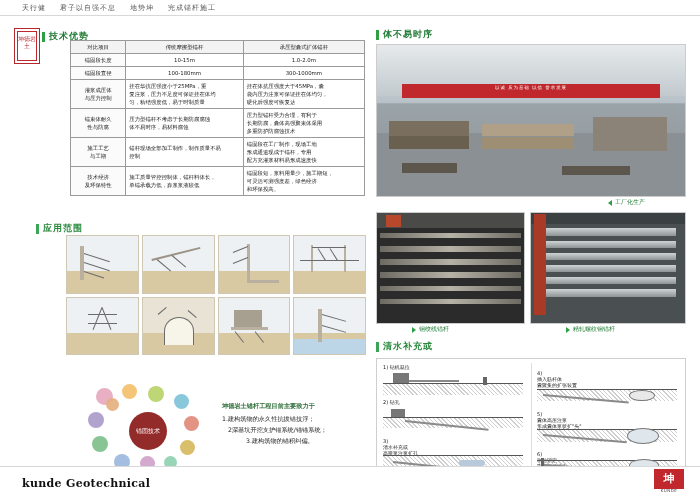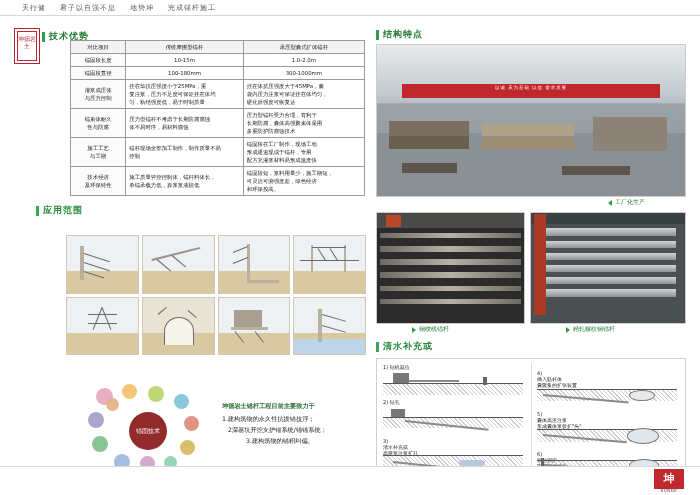--- a/index.html
+++ b/index.html
@@ -231,21 +231,21 @@
 及环保特性</td>
         <td style="white-space:pre-line;">施工质量管控控制体，锚杆料体长，
 单锚承载力低，弃浆浆液较低</td>
         <td style="white-space:pre-line;">锚固段短，浆料用量少，施工期短，
 可灵活可测强度差，绿色经济
 和环保投高。</td>
       </tr>
     </tbody>
   </table>
 
-  <div class="sec-h green" style="left:36px;top:204px;">
+  <div class="sec-h green" style="left:36px;top:222px;">
     <div class="bar"></div>
     <div class="txt">应用范围</div>
   </div>
 
   <div class="appgrid">
 
     <div class="cell">
       <div class="sky"></div>
         <div class="ground"></div>
       <div class="wall" style="left:18%;top:18%;width:6%;height:60%;"></div>
@@ -336,21 +336,21 @@
 
   <div class="legend-txt">
     <span class="hd">坤德岩土锚杆工程目前主要致力于</span>
     <div>1.建构筑物的永久性抗拔锚技浮；</div>
     <div style="padding-left:6px;">2深基坑开挖支护锚系统/锚锚系统；</div>
     <div style="padding-left:24px;">3.建构筑物的锚积纠偏。</div>
   </div>
 
   <div class="sec-h" style="left:376px;top:28px;">
     <div class="bar"></div>
-    <div class="txt">结构特点</div>
+    <div class="txt">体不易时序</div>
   </div>
 
   <div class="photo" style="left:376px;top:44px;width:308px;height:151px;">
     <div class="factory">
       <div class="roof"></div>
       <div class="banner">以诚 质为基础  以信 誉求发展</div>
       <div class="floor"></div>
       <div class="stack" style="left:4%;top:50%;width:26%;height:10%;background:#7a6f5f;"></div>
       <div class="stack" style="left:4%;top:60%;width:26%;height:9%;background:#6a604f;"></div>
       <div class="pile" style="left:34%;top:52%;width:30%;height:8%;"></div>
@@ -474,19 +474,20 @@
     <div class="dwg" style="left:160px;top:99px;width:140px;height:12px;">
       <div class="hatch" style="left:0;top:2px;width:140px;height:10px;"></div>
       <div class="gl" style="left:0;top:2px;width:140px;"></div>
       <div class="plate" style="left:4px;top:0px;width:3px;height:8px;"></div>
       <div class="anchor" style="left:7px;top:6px;width:84px;transform:rotate(4deg);transform-origin:left center;"></div>
       <div class="bulb" style="left:92px;top:1px;width:28px;height:11px;background:#dfe6ec;"></div>
     </div>
   </div>
 
   <div class="bottombar"></div>
+  <div class="brand">kunde Geotechnical</div>
   <div class="logo-bl">
     <div class="bk"></div>
     <div class="mk">坤</div>
     <div class="sub">KUNDE</div>
   </div>
 
 </div>
 
 </body></html>

